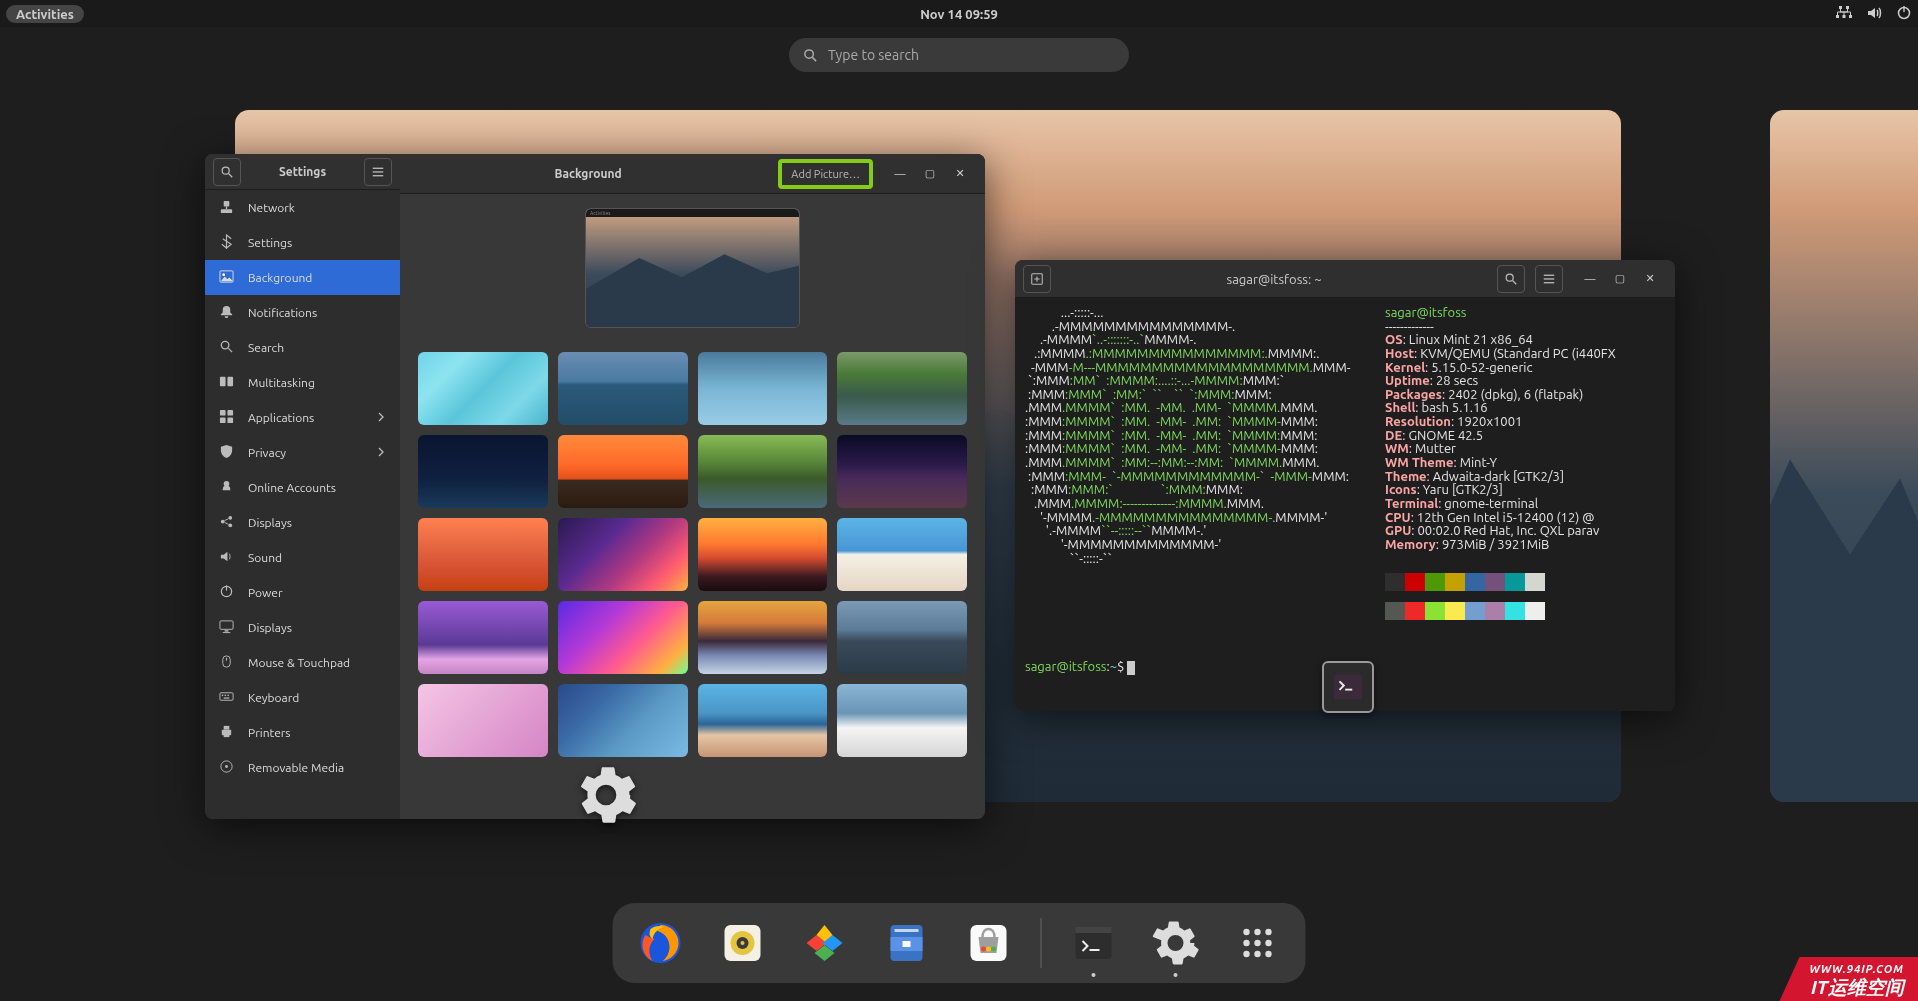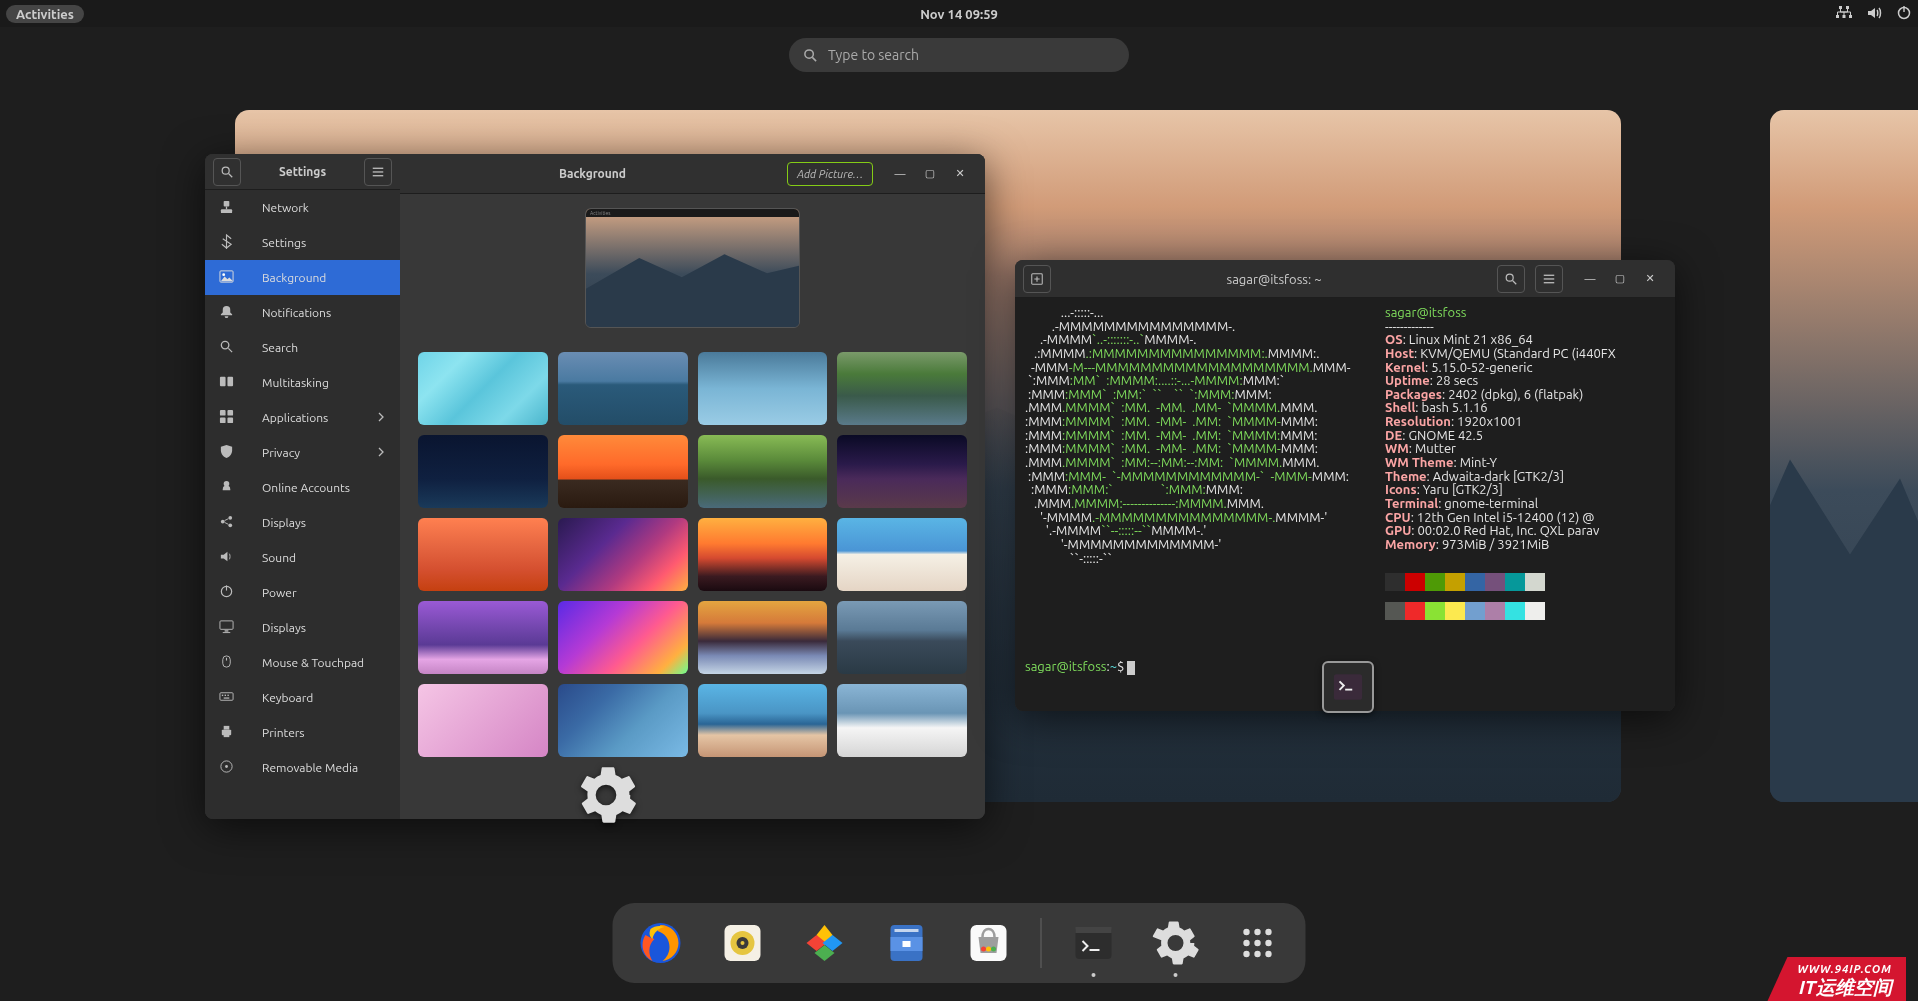--- a/index.html
+++ b/index.html
@@ -23,31 +23,31 @@
 .ws-side::before { content:""; position:absolute; bottom:0; left:-30px; right:0; height:55%; background:#2a3a4a; clip-path:polygon(0 40%,25% 10%,55% 35%,80% 15%,100% 40%,100% 100%,0 100%); }
 
 
 .settings { position:absolute; top:154px; left:205px; width:780px; height:665px; background:#353535; border-radius:8px; box-shadow:0 8px 40px rgba(0,0,0,.6); overflow:hidden; display:flex; }
 .s-left { width:195px; background:#2d2d2d; display:flex; flex-direction:column; }
 .s-lhead { height:36px; background:#303030; border-bottom:1px solid #1d1d1d; display:flex; align-items:center; padding:0 8px; gap:10px; }
 .s-lhead .sq { width:28px; height:28px; border:1px solid #555; border-radius:4px; display:flex; align-items:center; justify-content:center; }
 .s-lhead .ttl { flex:1; text-align:center; font-size:12px; color:#ccc; font-weight:600; }
 .s-lhead svg { width:14px; height:14px; fill:#bbb; }
 .s-list { flex:1; overflow-y:auto; }
-.s-item { display:flex; align-items:center; gap:28px; padding:9px 14px; font-size:12px; color:#ddd; cursor:pointer; position:relative; }
+.s-item { display:flex; align-items:center; gap:14px; padding:9px 14px; font-size:12px; color:#ddd; cursor:pointer; position:relative; }
 .s-item.active { background:#2e6bd6; }
 .s-item svg { width:15px; height:15px; fill:#bbb; flex-shrink:0; }
 .s-item.active svg { fill:#fff; }
 .s-item .chev { margin-left:auto; }
 .s-item .chev svg { width:10px; height:10px; }
 
 .s-right { flex:1; background:#383838; display:flex; flex-direction:column; }
 .s-rhead { height:40px; background:#303030; border-bottom:1px solid #1d1d1d; display:flex; align-items:center; padding:0 8px; gap:10px; }
 .s-rhead .ttl { flex:1; text-align:center; font-size:12px; color:#ccc; font-weight:600; }
-.s-rhead .btn { border:1px solid #84cc16; border-radius:4px; padding:5px 9px; font-size:11px; color:#bbb;font-style:italic; }
+.s-rhead .btn { border:4px solid #84cc16; border-radius:4px; padding:5px 9px; font-size:11px; color:#bbb; }
 .winctl { display:flex; gap:16px; margin-right:10px; margin-left:10px; }
 .winctl span { width:14px; height:14px; display:flex; align-items:center; justify-content:center; color:#ccc; font-size:11px; cursor:pointer; }
 .s-body { flex:1; padding:14px 18px; overflow-y:auto; }
 .preview { width:215px; height:120px; margin:0 auto 24px; border-radius:6px; position:relative; overflow:hidden; background:linear-gradient(180deg,#d4a685 0%,#3c4b5a 55%,#2a3a4a 100%); border:1px solid #555; }
 .preview::after { content:""; position:absolute; bottom:0; left:0; right:0; height:65%; background:#2a3a4a; clip-path:polygon(0 50%,25% 10%,45% 35%,65% 5%,85% 30%,100% 20%,100% 100%,0 100%); }
 .preview .pvbar { position:absolute; top:0; left:0; right:0; height:8px; background:#1a1a1a; font-size:5px; color:#888; padding:1px 4px; }
 .wall-grid { display:grid; grid-template-columns:repeat(4,1fr); gap:10px; }
 .wall { aspect-ratio:16/9; border-radius:6px; overflow:hidden; position:relative; cursor:pointer; }
 
 
@@ -75,21 +75,21 @@
 .prompt { margin-top:38px; }
 .cursor { display:inline-block; width:8px; height:14px; background:#ccc; vertical-align:middle; }
 
 
 .dock { position:absolute; bottom:18px; left:50%; transform:translateX(-50%); height:80px; background:rgba(60,60,60,.9); border-radius:22px; padding:8px 18px; display:flex; align-items:center; gap:22px; }
 .dock .app { width:60px; height:60px; display:flex; align-items:center; justify-content:center; cursor:pointer; position:relative; }
 .dock .sep { width:1px; height:50px; background:#666; }
 .dock .dot { position:absolute; bottom:-4px; left:50%; transform:translateX(-50%); width:4px; height:4px; background:#ccc; border-radius:50%; }
 
 
-.wm { position:absolute; bottom:0; right:12px; background:#d4152f; color:#fff; font-weight:bold; padding:6px 14px 2px 30px; clip-path:polygon(20px 0,100% 0,100% 100%,0 100%); font-size:13px; line-height:1.2; text-align:right; font-style:italic; }
+.wm { position:absolute; bottom:0; right:0; background:#d4152f; color:#fff; font-weight:bold; padding:6px 14px 2px 30px; clip-path:polygon(20px 0,100% 0,100% 100%,0 100%); font-size:13px; line-height:1.2; text-align:right; font-style:italic; }
 .wm .l1 { font-size:11px; letter-spacing:1px; }
 .wm .l2 { font-size:19px; }
 </style>
 </head>
 <body>
 
 <div class="topbar">
   <div class="act-btn">Activities</div>
   <div class="clock">Nov 14  09:59</div>
   <div class="tray">

